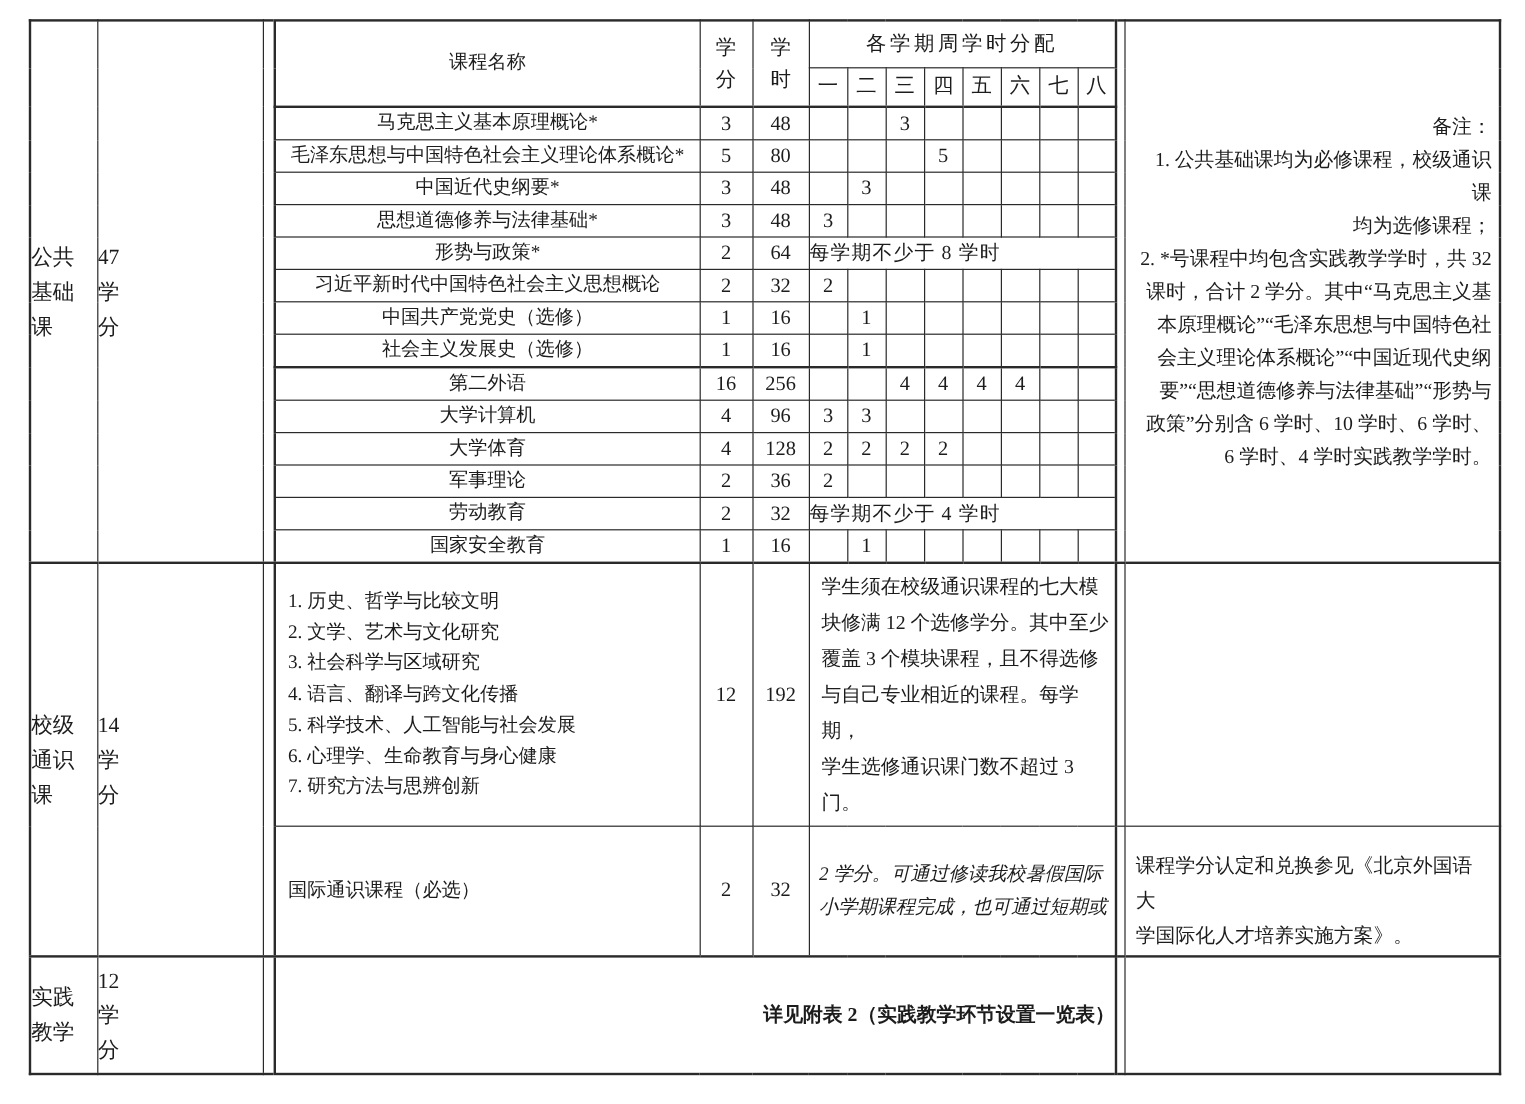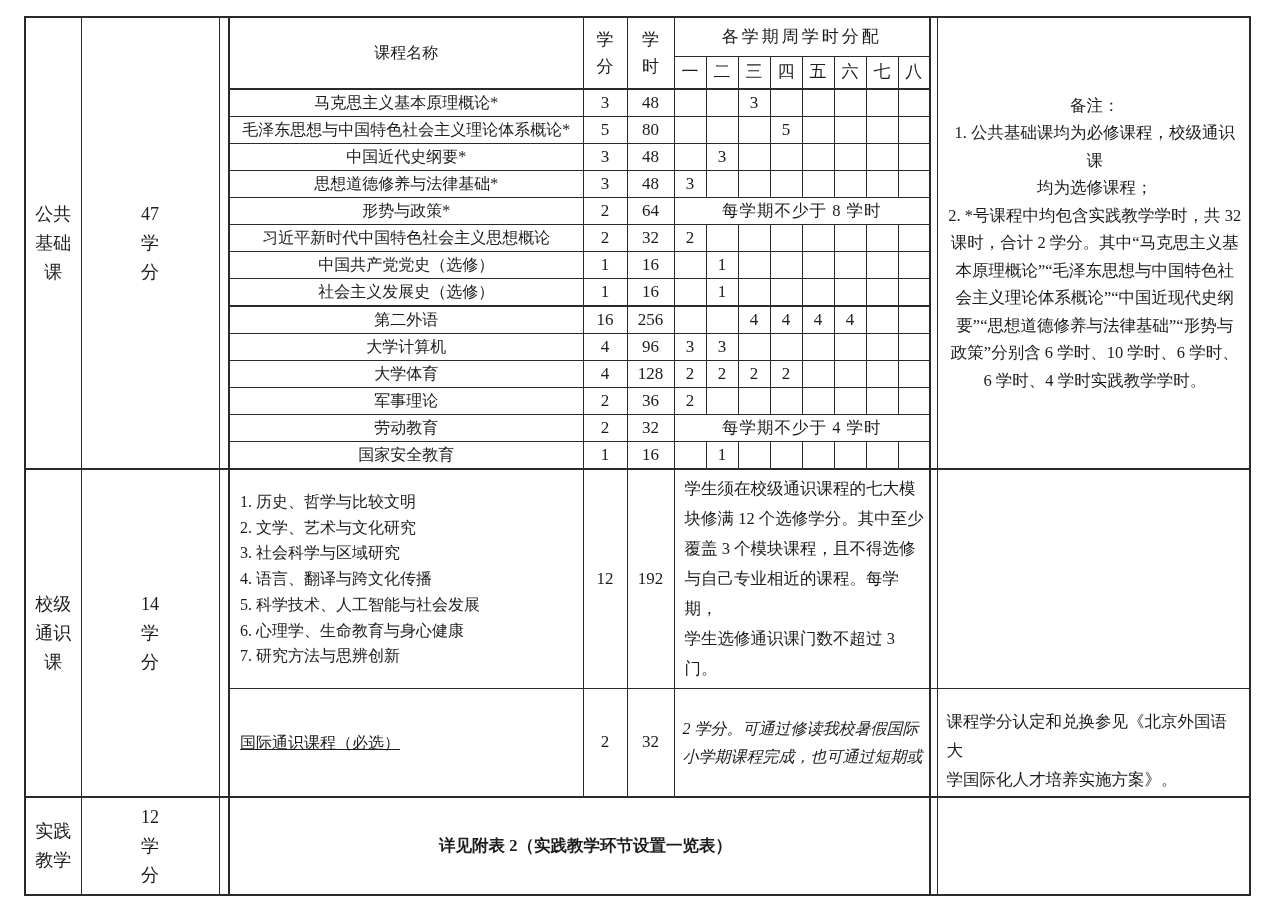--- a/index.html
+++ b/index.html
@@ -19,32 +19,32 @@
   tr.prac td{height:96px;}
   
   .sub-l{border-left-width:2px;}
   .sub-r{border-right-width:2px;}
   .hdr-b{border-bottom-width:2px;}
   .thick-b{border-bottom-width:2px;}
   .sec-b{border-bottom-width:2.5px;}
   
   .c{text-align:center;font-size:17px;}
   .n{text-align:center;font-size:16px;}
-  .cat{text-align:center;font-size:18px;line-height:29px;white-space:pre-line;margin-top:21px;}
+  .cat{font-size:18px;line-height:29px;white-space:pre-line;margin-top:21px;}
   .hdr{text-align:center;font-size:17px;line-height:27px;white-space:pre-line;}
   .semgroup{text-align:center;font-size:17px;letter-spacing:3px;}
-  .left{text-align:left;padding-left:10px;text-decoration:underline;}
-  .span8{text-align:center;font-size:16.5px;letter-spacing:1px;}
-  .notes{font-size:16.5px;line-height:27.5px;text-align:center;vertical-align:middle;
+  .left{text-align:left;padding-left:10px;}
+  .span8{font-size:16.5px;letter-spacing:1px;}
+  .notes{font-size:16.5px;line-height:27.5px;text-align:right;vertical-align:middle;
          padding:6px 6px 6px 9px;white-space:pre-line;}
   .modlist{font-size:16px;line-height:25.7px;text-align:left;padding-left:10px;}
   .mnote{font-size:16.5px;line-height:30px;text-align:left;padding:4px 4px 4px 10px;white-space:pre-line;}
   .inote{font-size:16px;line-height:28px;text-align:left;padding:2px 4px 2px 8px;white-space:pre-line;font-style:italic;}
   .iremark{font-size:16.5px;line-height:29px;text-align:left;padding:18px 6px 2px 9px;white-space:pre-line;}
-  .prac-content{font-weight:bold;font-size:16.5px;text-align:center;padding-left:12px;}
+  .prac-content{font-weight:bold;font-size:16.5px;text-align:right;padding-left:12px;}
   
   .footer{position:absolute;left:32px;top:816px;width:1210px;font-size:17px;line-height:30px;}
   .footer .t1{font-weight:bold;}
   .pagenum{position:absolute;left:0;top:876px;width:100%;text-align:center;font-size:16px;}
 </style>
 </head>
 <body>
 
 <div class="page">
 

